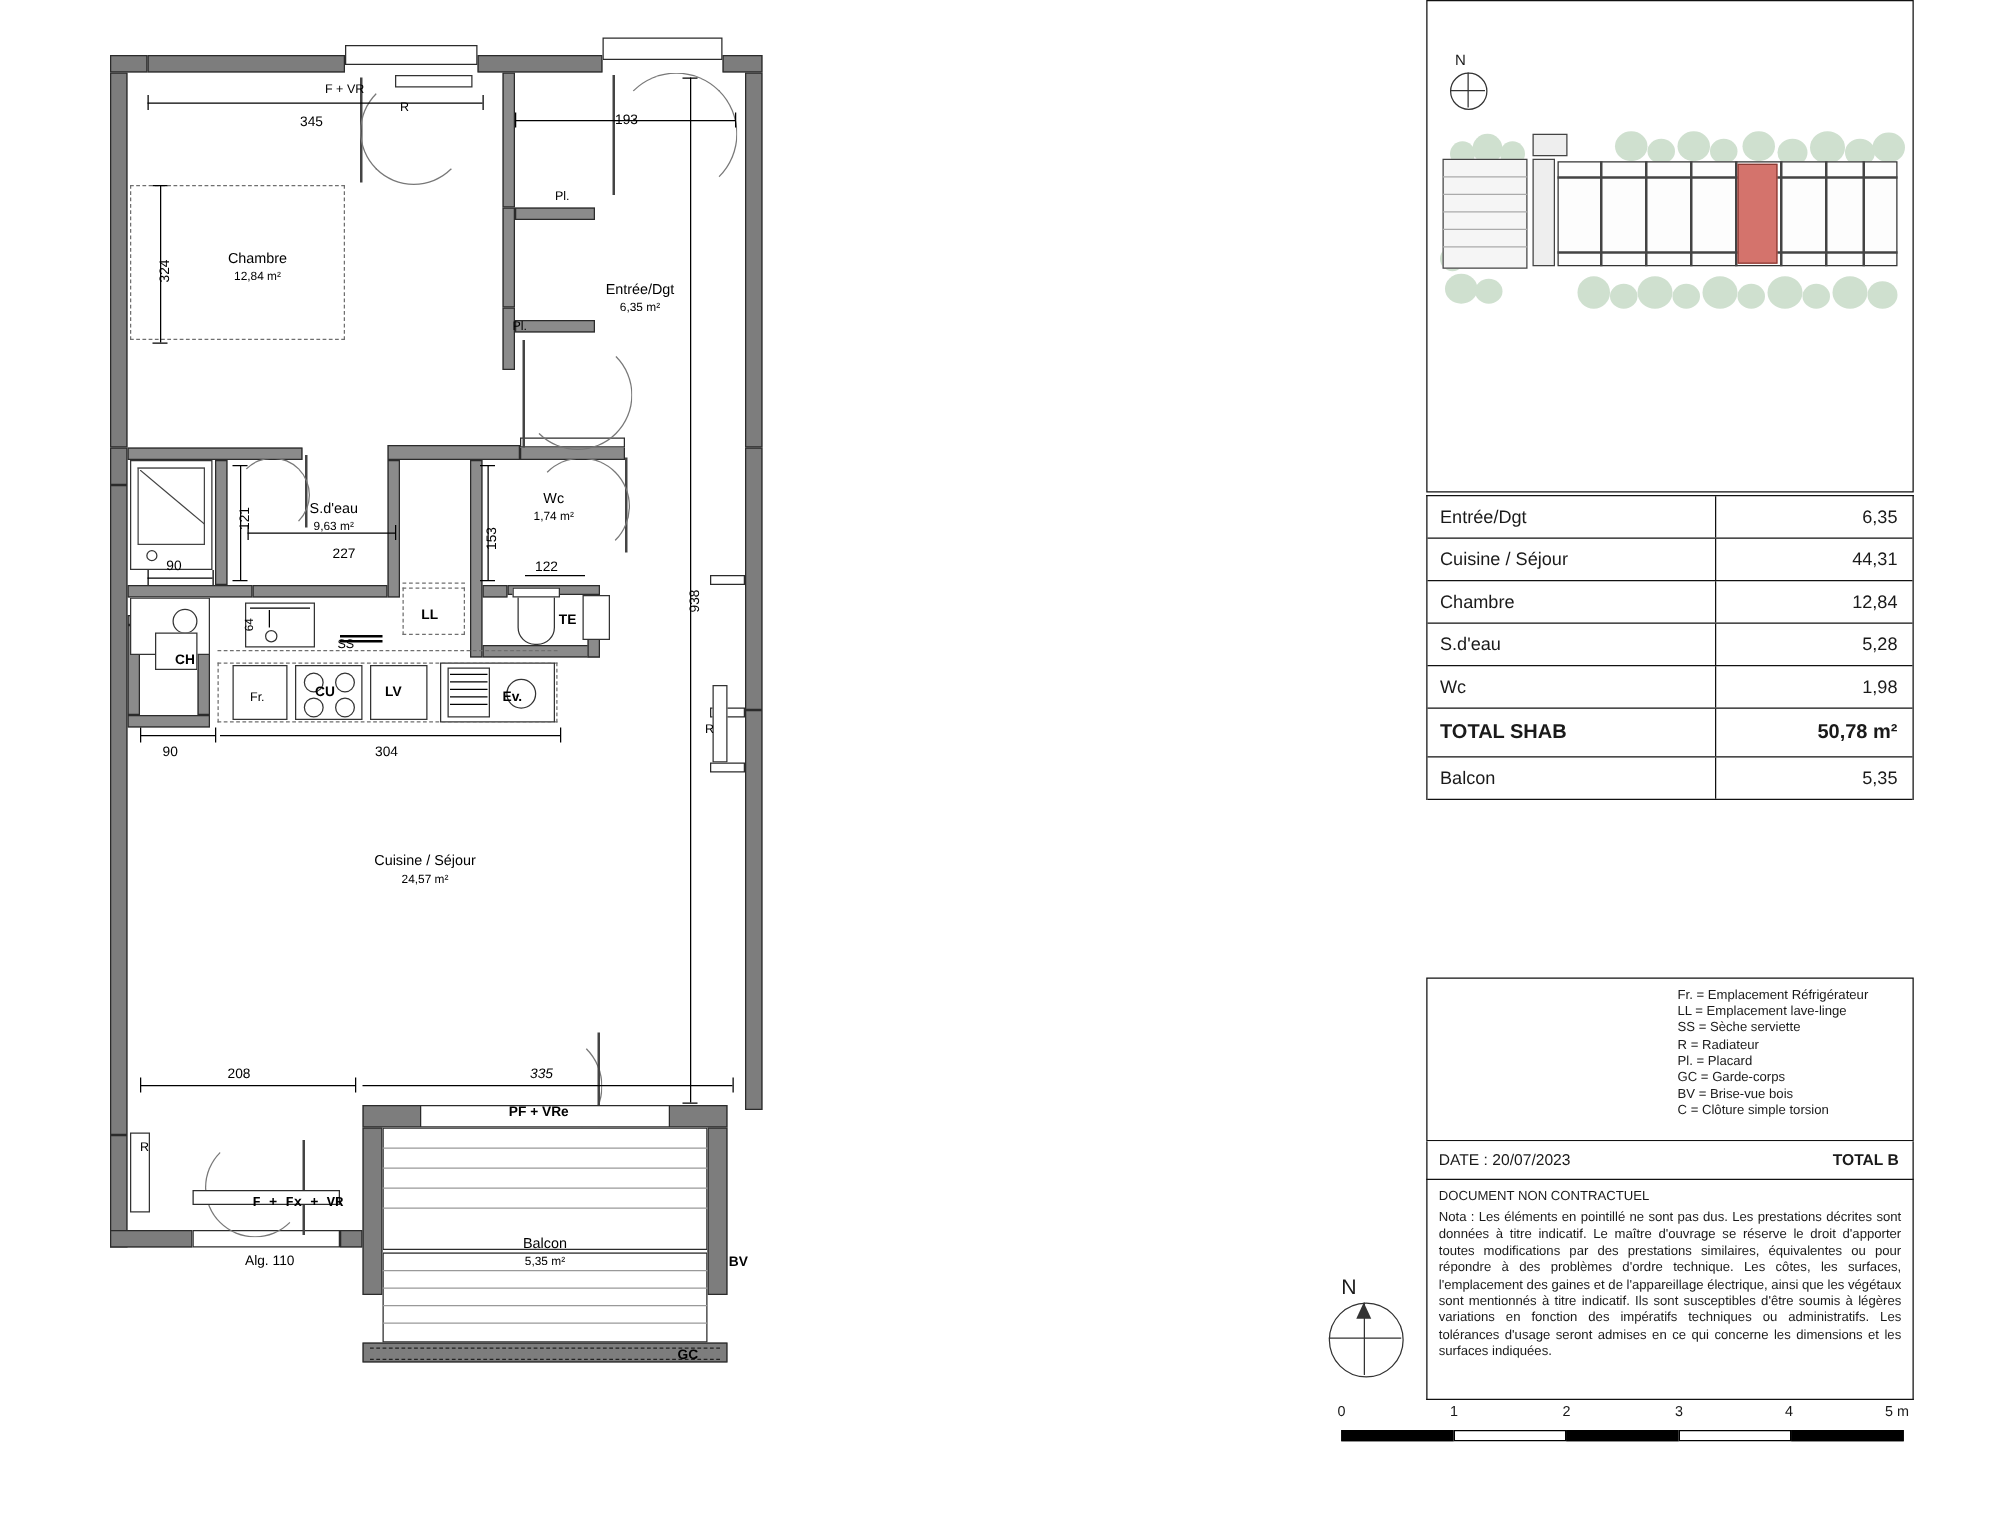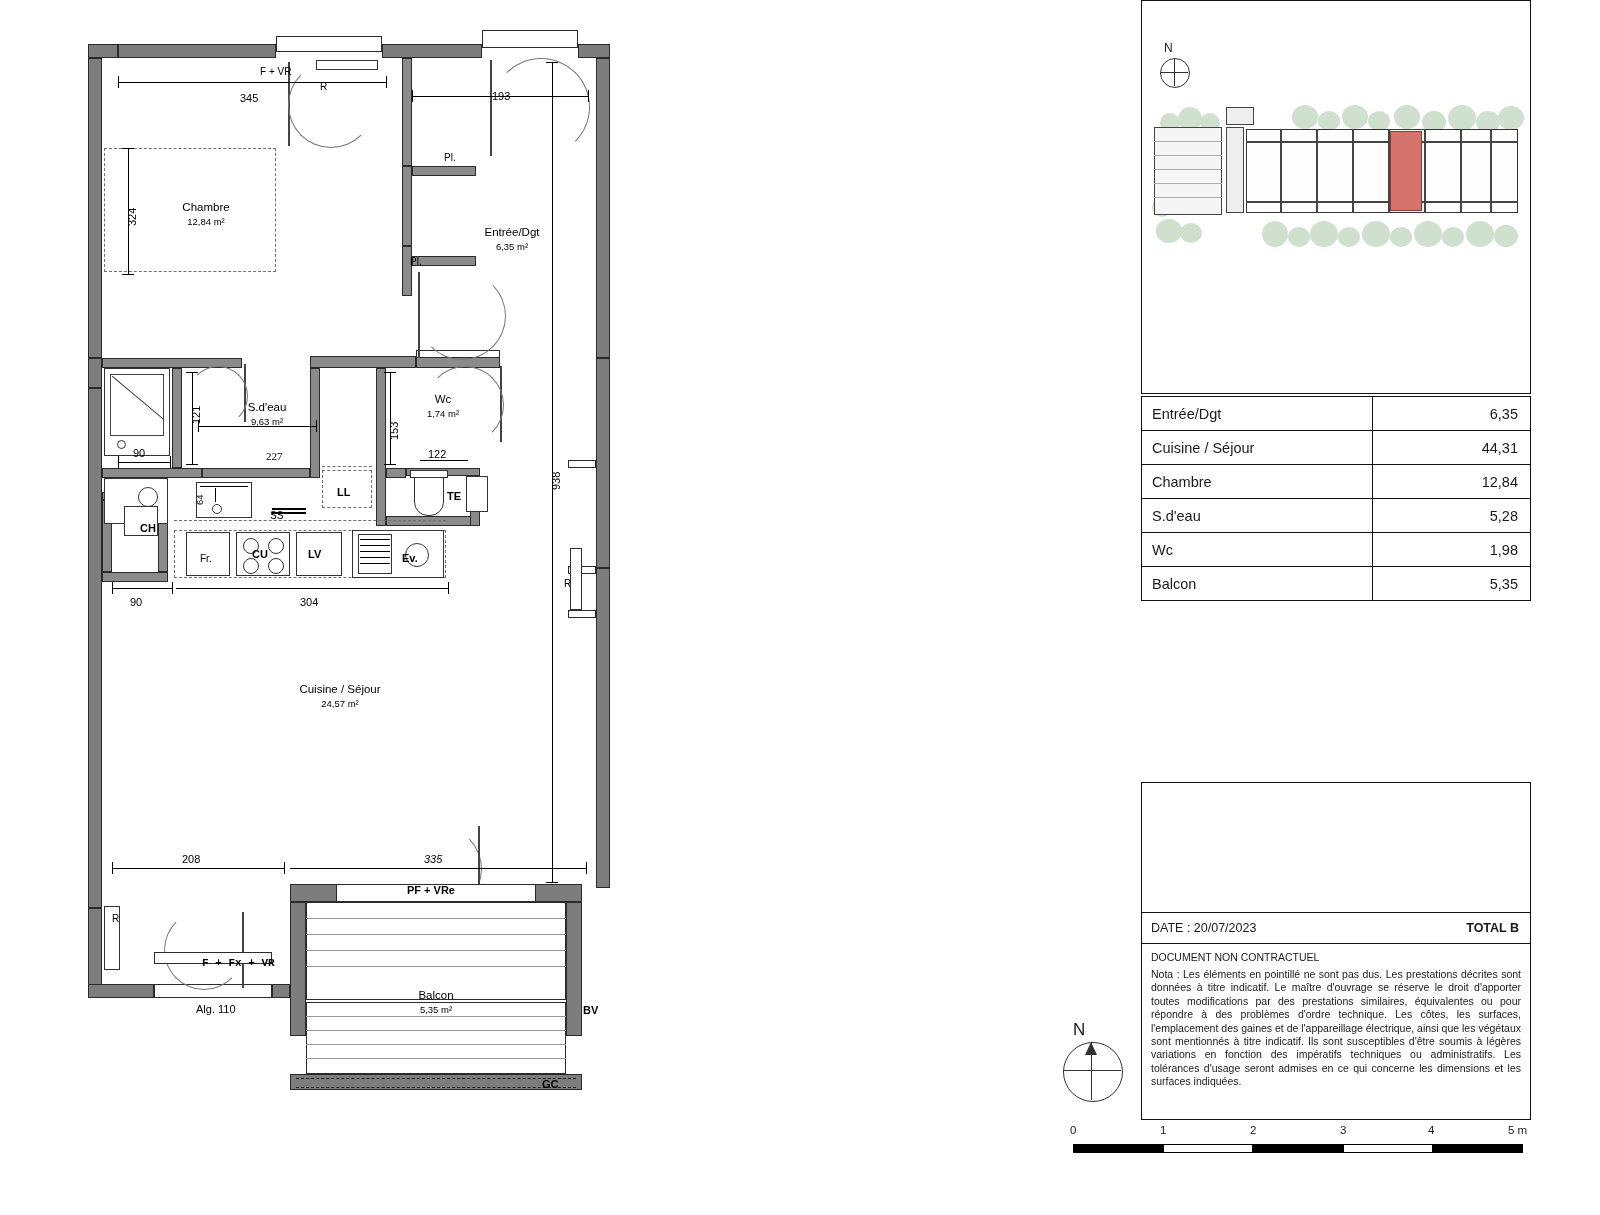--- a/index.html
+++ b/index.html
@@ -250,21 +250,21 @@
   <div class="thin" style="left:118px;top:456px;width:1px;height:12px;"></div>
   <div class="thin" style="left:170px;top:456px;width:1px;height:12px;"></div>
 
   <div class="thin" style="left:420px;top:460px;width:48px;height:1px;"></div>
 
   <div class="dim" style="left:240px;top:92px;">345</div>
   <div class="dim" style="left:492px;top:90px;">193</div>
   <div class="dimv" style="left:126px;top:226px;">324</div>
   <div class="dimv" style="left:190px;top:424px;">121</div>
   <div class="dim" style="left:133px;top:447px;">90</div>
-  <div class="dim" style="left:266px;top:450px;font-family:Liberation Serif, serif;">227</div>
+  <div class="dim" style="left:266px;top:437px;">227</div>
   <div class="dimv" style="left:388px;top:440px;">153</div>
   <div class="dim" style="left:428px;top:448px;">122</div>
   <div class="dimv" style="left:550px;top:490px;">938</div>
   <div class="dimv" style="left:194px;top:505px;font-size:9.5px;">64</div>
   <div class="dim" style="left:130px;top:596px;">90</div>
   <div class="dim" style="left:300px;top:596px;">304</div>
   <div class="dim" style="left:182px;top:853px;">208</div>
   <div class="dim" style="left:424px;top:853px;font-style:italic;">335</div>
   <div class="dim" style="left:196px;top:1003px;">Alg. 110</div>
 
@@ -385,27 +385,39 @@
     <div class="vl">12,84</div>
   </div>
   <div class="row">
     <div class="nm">S.d'eau</div>
     <div class="vl">5,28</div>
   </div>
   <div class="row">
     <div class="nm">Wc</div>
     <div class="vl">1,98</div>
   </div>
+  <div class="row total">
+    <div class="nm">TOTAL SHAB</div>
+    <div class="vl">50,78 m²</div>
+  </div>
   <div class="row">
     <div class="nm">Balcon</div>
     <div class="vl">5,35</div>
   </div>
 </div>
 
 <div id="legend">
+  <div class="col c2" style="white-space:pre;">Fr. = Emplacement Réfrigérateur
+LL = Emplacement lave-linge
+SS = Sèche serviette
+R = Radiateur
+Pl. = Placard
+GC = Garde-corps
+BV = Brise-vue bois
+C = Clôture simple torsion</div>
 </div>
 
 <div id="datebar">
   <div class="d">DATE : 20/07/2023</div>
   <div class="i">TOTAL B</div>
 </div>
 
 <div id="notes">
   <div class="t">DOCUMENT NON CONTRACTUEL</div>
   <div class="b">Nota : Les éléments en pointillé ne sont pas dus. Les prestations décrites sont données à titre indicatif. Le maître d'ouvrage se réserve le droit d'apporter toutes modifications par des prestations similaires, équivalentes ou pour répondre à des problèmes d'ordre technique. Les côtes, les surfaces, l'emplacement des gaines et de l'appareillage électrique, ainsi que les végétaux sont mentionnés à titre indicatif. Ils sont susceptibles d'être soumis à légères variations en fonction des impératifs techniques ou administratifs. Les tolérances d'usage seront admises en ce qui concerne les dimensions et les surfaces indiquées.</div>

